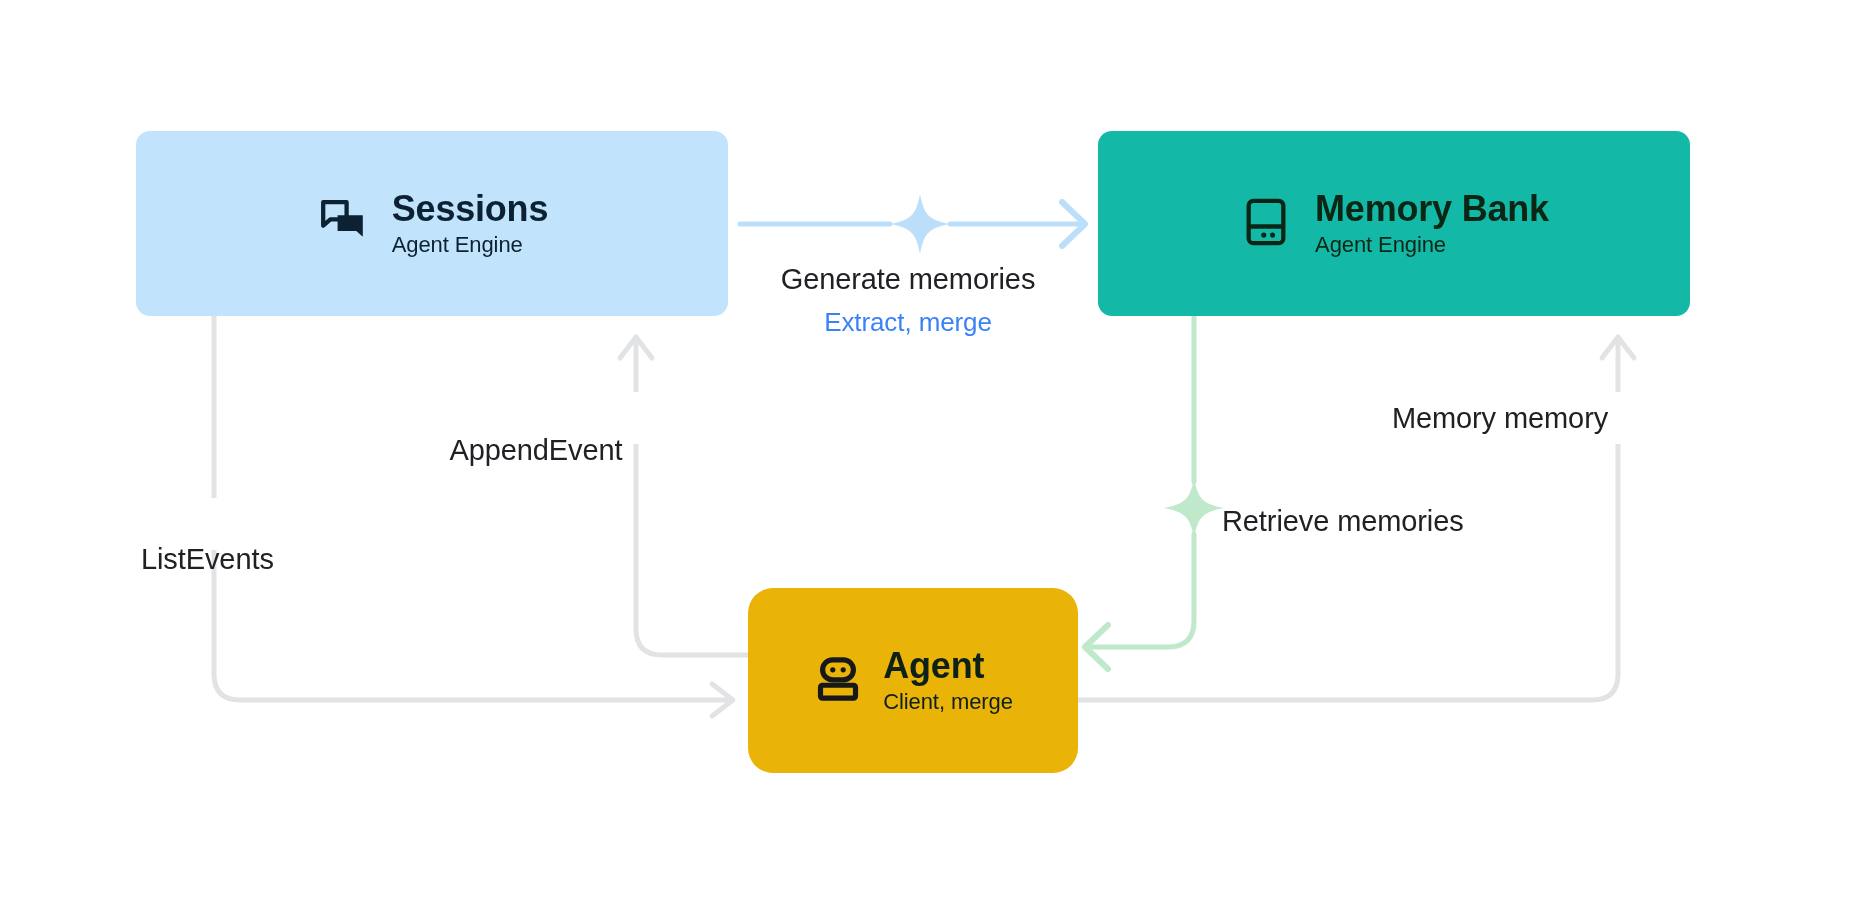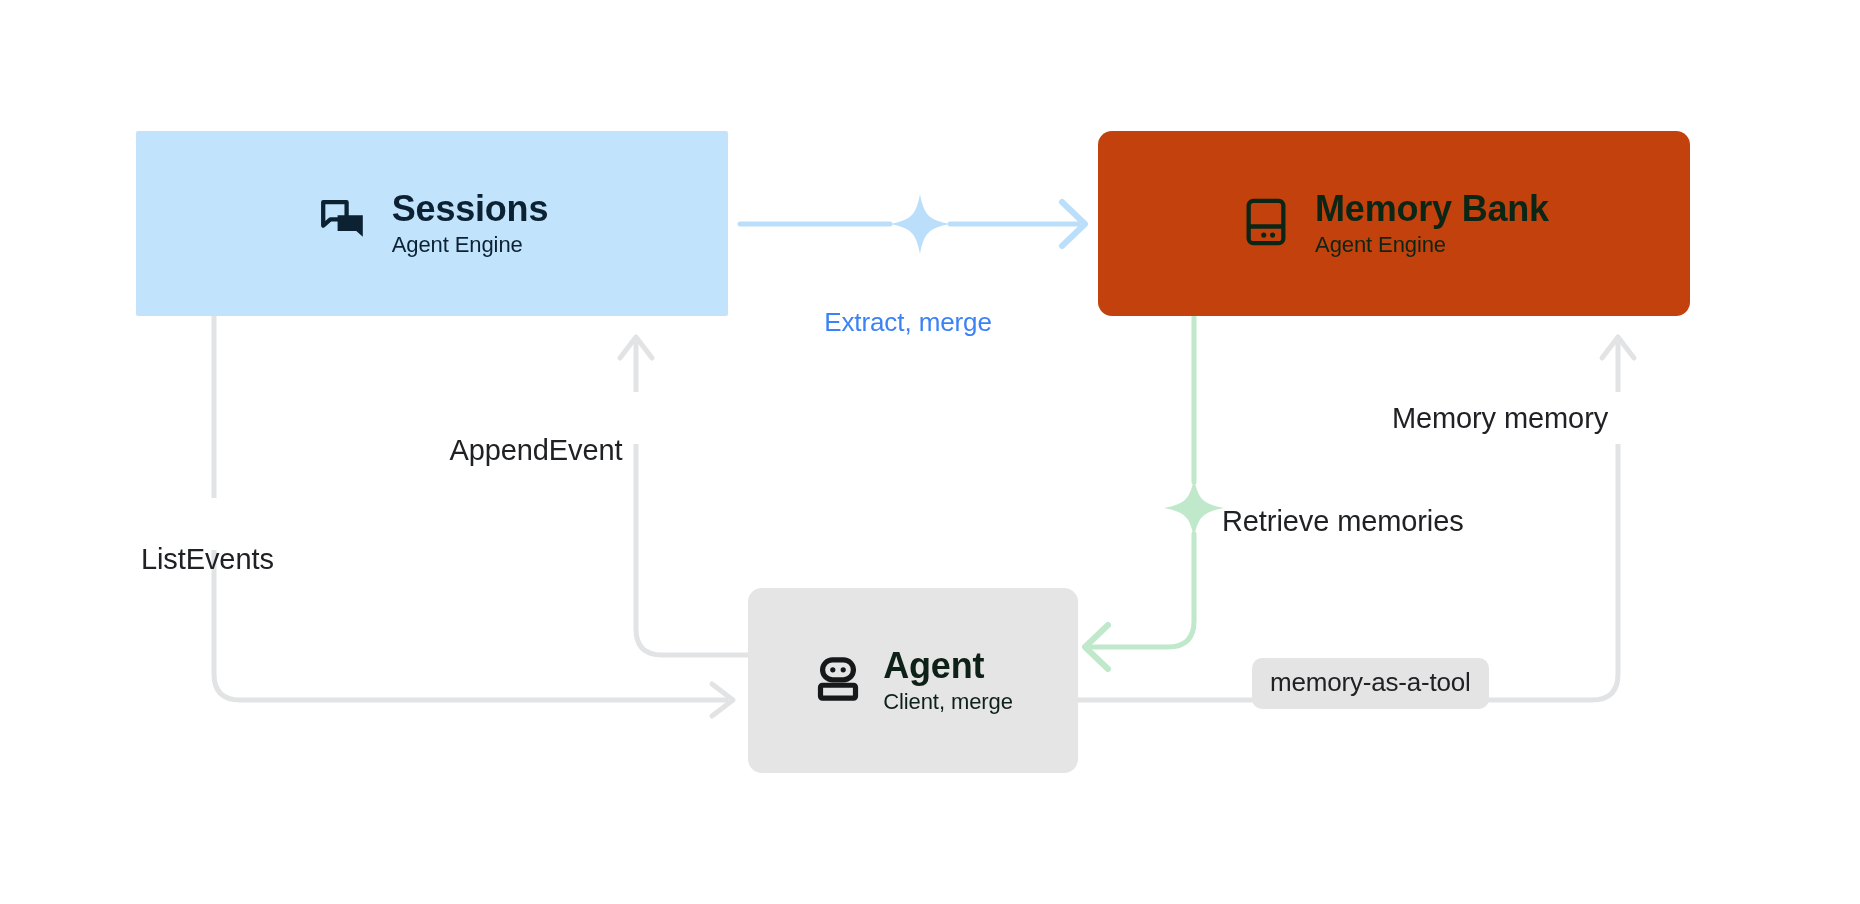--- a/index.html
+++ b/index.html
@@ -53,39 +53,39 @@
     font-weight: 400;
     margin-top: 4px;
     letter-spacing: -0.1px;
   }
   #node-sessions {
     left: 136px;
     top: 131px;
     width: 592px;
     height: 185px;
     background: #c2e3fc;
-    border-radius: 2px;
+    border-radius: 14px;
     color: #0c2233;
   }
   #node-memory {
     left: 1098px;
     top: 131px;
     width: 592px;
     height: 185px;
-    background: #c2410c;
+    background: #14b8a6;
     border-radius: 14px;
     color: #0c2615;
   }
   #node-agent {
     left: 748px;
     top: 588px;
     width: 330px;
     height: 185px;
-    background: #e5e5e5;
-    border-radius: 14px;
+    background: #eab308;
+    border-radius: 25px;
     color: #0e2118;
   }
   #node-agent .node-inner { gap: 20px; }
   
   .edge-label {
     position: absolute;
     font-size: 29px;
     color: #202124;
     white-space: nowrap;
     letter-spacing: -0.1px;
@@ -199,25 +199,25 @@
           <rect x="3.6" y="15.0" width="16.8" height="6.2" rx="0.9" stroke="#17181a" stroke-width="2.5" fill="none"></rect>
         </svg>
       </span>
       <span class="node-text">
         <span class="node-title">Agent</span>
         <span class="node-sub">Client, merge</span>
       </span>
     </div>
   </div>
 
+  <div class="edge-label centered" id="label-generate">Generate memories</div>
   <div class="edge-label sub centered" id="label-generate-sub">Extract, merge</div>
 
   <div class="edge-label centered" id="label-append">AppendEvent</div>
 
   <div class="edge-label" id="label-listevents">ListEvents</div>
 
   <div class="edge-label" id="label-retrieve">Retrieve memories</div>
 
   <div class="edge-label centered" id="label-create">Memory memory</div>
 
-  <div id="chip-tool">memory-as-a-tool</div>
 
 </div>
 
 </body></html>

